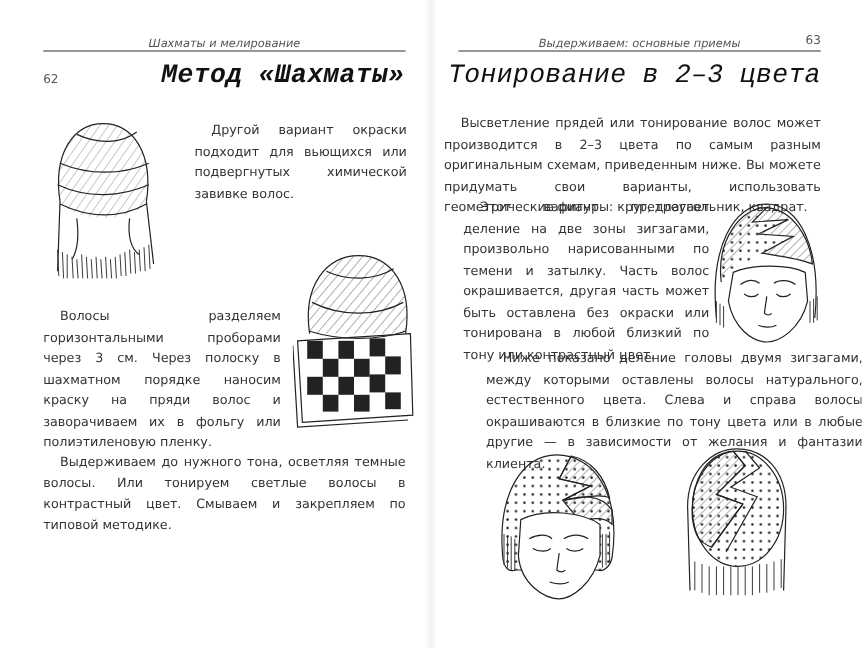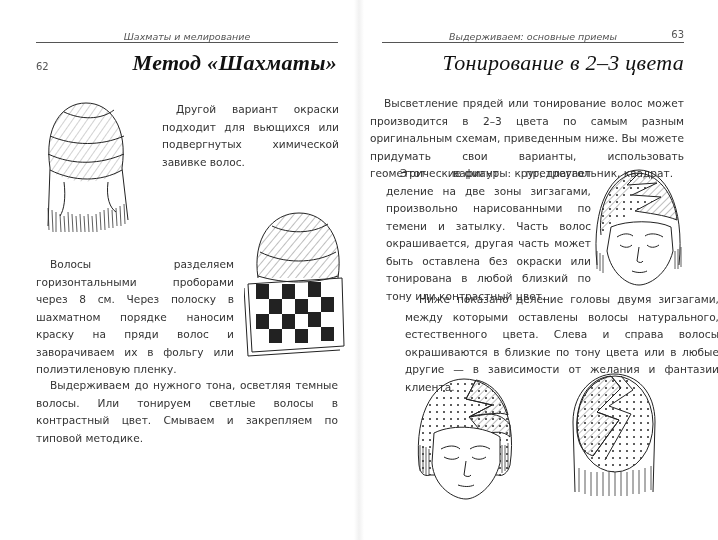--- a/index.html
+++ b/index.html
@@ -23,21 +23,21 @@
   .page-right .running-head { left: 23px; width: 302px; }
   .page-num { position: absolute; top: 2px; font-size: 10px; color: #555; }
   .page-left .page-num { left: 0; margin-top: 32px; }
   .page-right .page-num { right: 0; text-align: center; }
   .section-title {
     position: absolute; top: 4px; font-style: italic; width: 100%;
     text-align: center;
   }
   .chapter-title {
     position: absolute; top: 50px;
-    font-family: Liberation Serif, serif;
+    font-family: Liberation Mono, monospace;
     font-style: italic; font-size: 22px; color: #111; letter-spacing: 0.3px;
   }
   .page-left .chapter-title { right: 22px; font-weight: bold; }
   .page-right .chapter-title { right: 34px; }
   .para {
     position: absolute; font-size: 10.6px; line-height: 17.5px;
     text-align: justify; color: #333; text-indent: 14px;
   }
   .illus { position: absolute; }
   svg { display: block; }
@@ -107,21 +107,21 @@
         <rect x="12" y="106" width="13" height="15"></rect>
         <rect x="38" y="106" width="13" height="15"></rect>
         <rect x="64" y="104" width="13" height="15"></rect>
         <rect x="25" y="121" width="13" height="14"></rect>
         <rect x="51" y="121" width="13" height="14"></rect>
         <rect x="77" y="119" width="13" height="14"></rect>
       </g>
     </svg>
   </div>
 
-  <div class="para" style="left:36px; top:256px; width:198px;">Волосы разделяем горизонтальными проборами через 8 см. Через полоску в шахматном порядке наносим краску на пряди волос и заворачиваем их в фольгу или полиэтиленовую пленку.</div>
+  <div class="para" style="left:36px; top:256px; width:198px;">Волосы разделяем горизонтальными проборами через 3 см. Через полоску в шахматном порядке наносим краску на пряди волос и заворачиваем их в фольгу или полиэтиленовую пленку.</div>
   <div class="para" style="left:36px; top:377px; width:302px;">Выдерживаем до нужного тона, осветляя темные волосы. Или тонируем светлые волосы в контрастный цвет. Смываем и закрепляем по типовой методике.</div>
 </div>
 
 <div class="page page-right">
   <div class="running-head">
     <span class="section-title">Выдерживаем: основные приемы</span>
     <span class="page-num">63</span>
   </div>
   <div class="chapter-title">Тонирование в 2–3 цвета</div>
 

